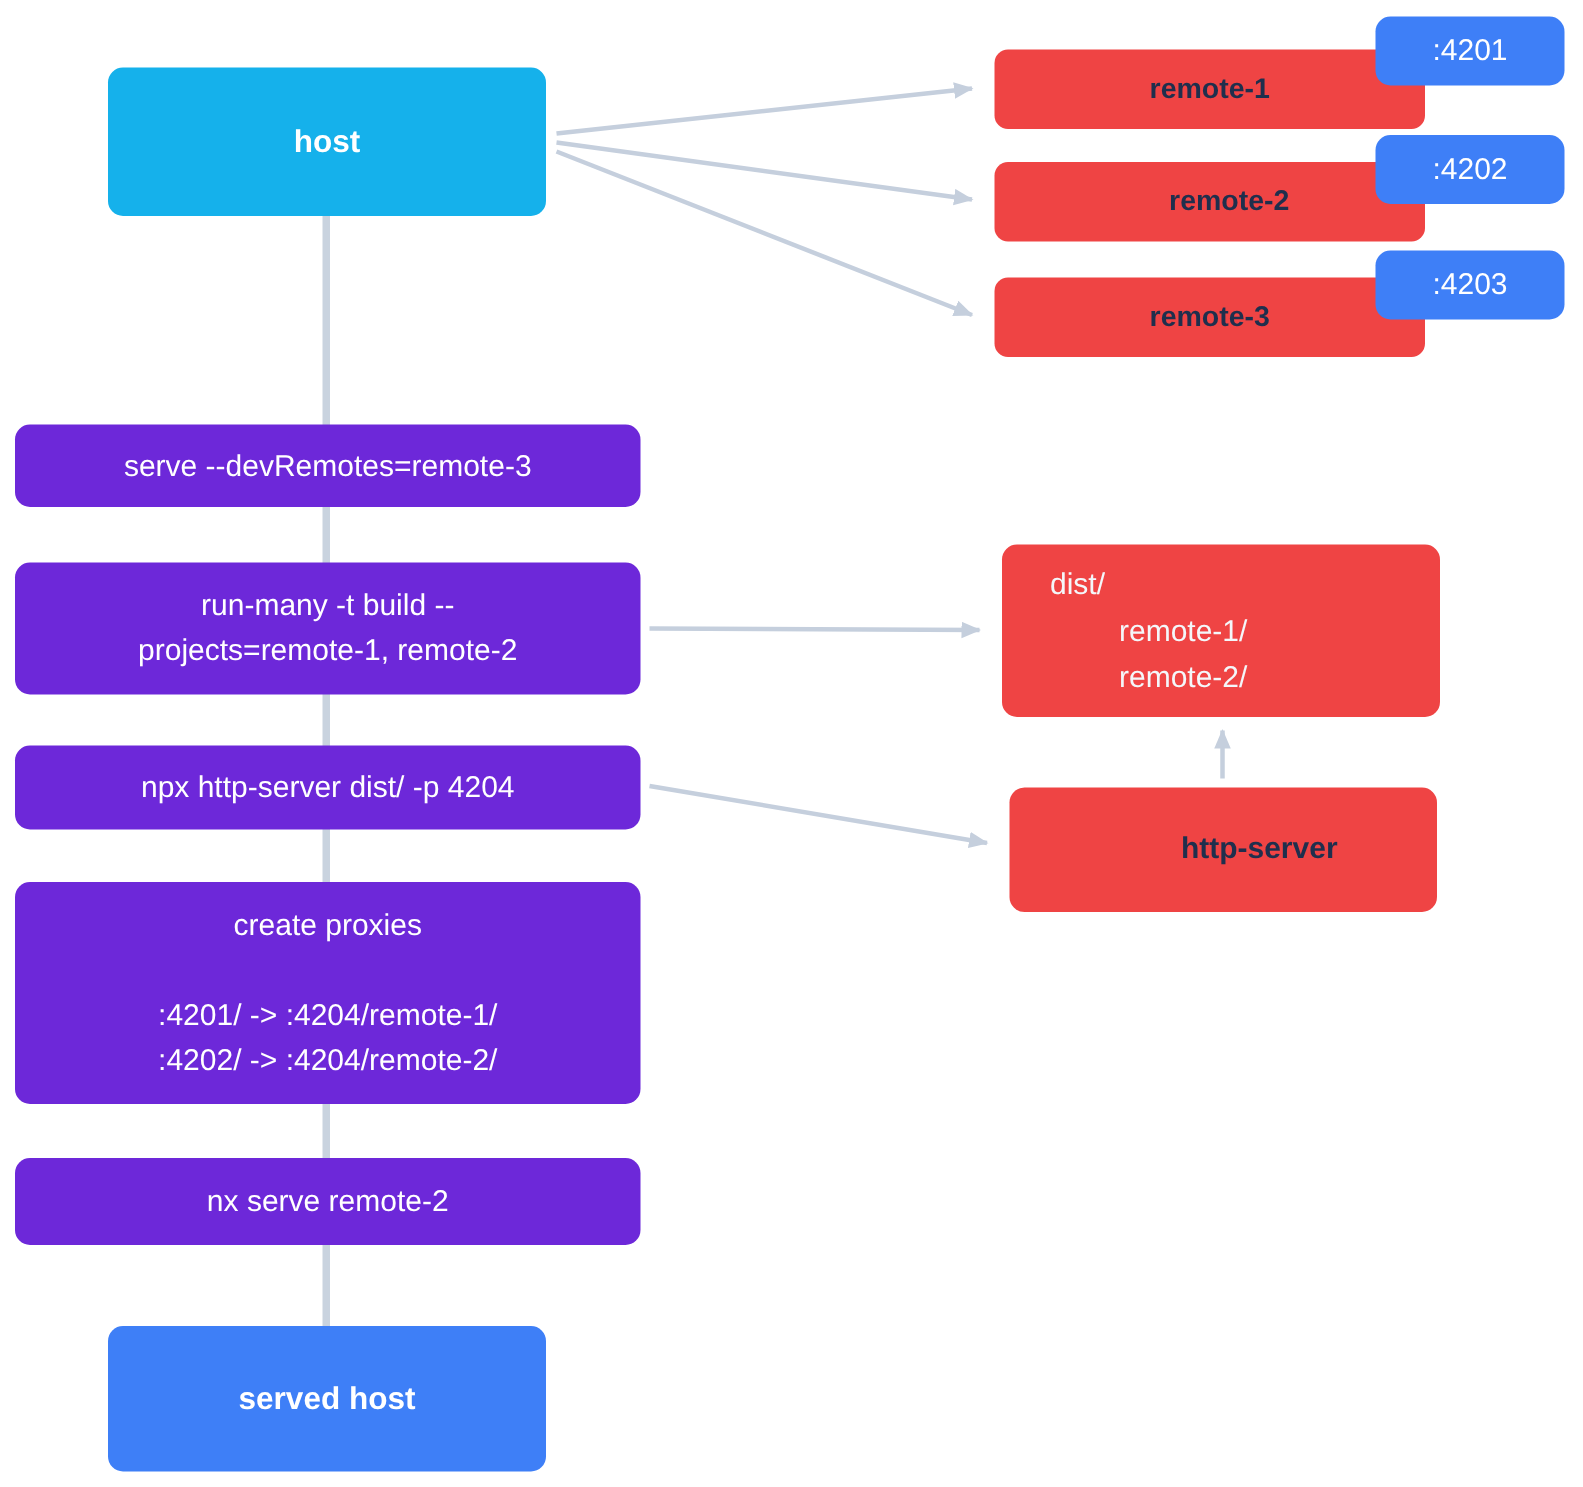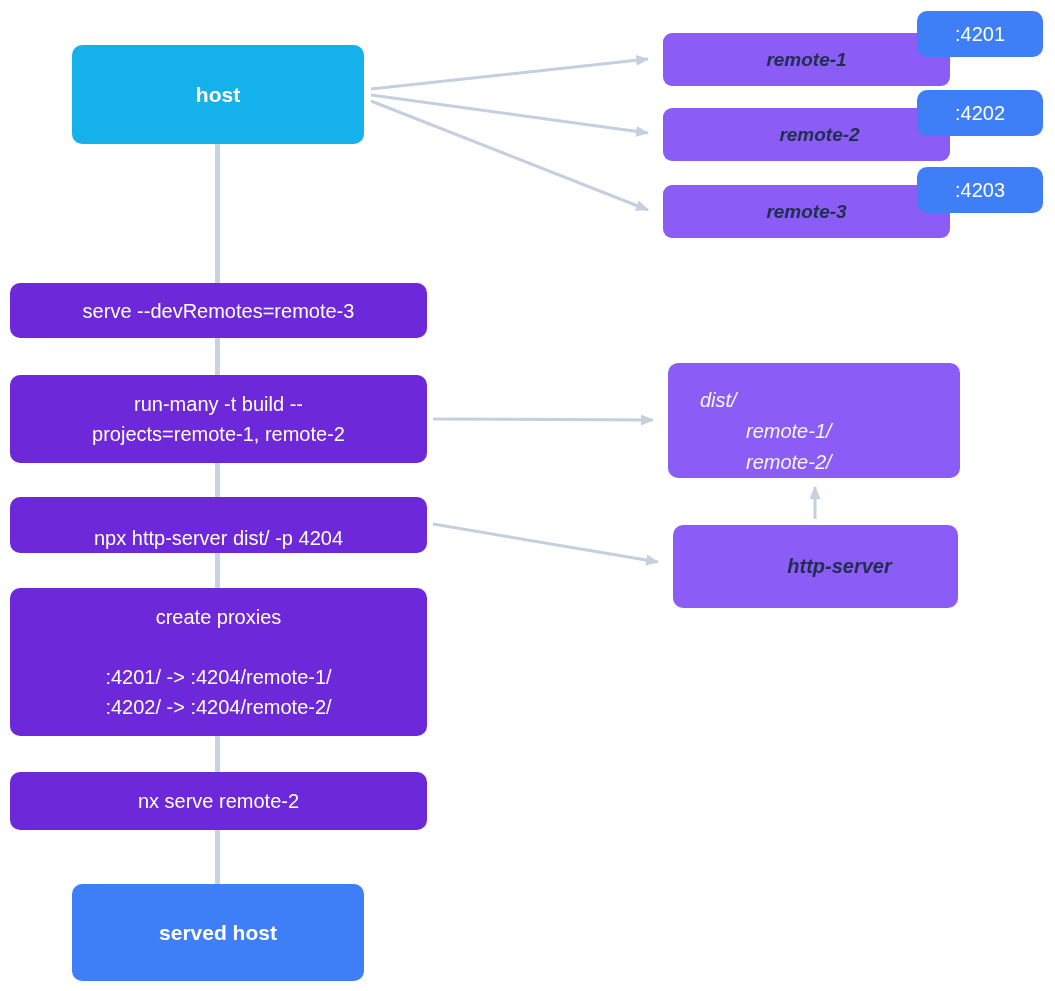--- a/index.html
+++ b/index.html
@@ -7,38 +7,38 @@
     width:1055px;height:991px;position:relative;background:#ffffff;
     font-family:"Liberation Sans",sans-serif;overflow:hidden;
   }
   .canvas{position:absolute;left:0;top:0;width:1055px;height:991px;}
   .connector{position:absolute;left:215px;top:144px;width:5px;height:741px;background:#c9d3df;}
   .arrows{position:absolute;left:0;top:0;pointer-events:none;}
   .node{position:absolute;border-radius:10px;display:flex;align-items:center;justify-content:center;box-sizing:border-box;}
   .cyan{background:#15b1eb;}
   .blue{background:#3e7ff7;}
   .green{background:#6d28d9;}
-  .gray{background:#8b5cf6;font-style:italic;}
+  .gray{background:#ef4444;}
   .host{left:72px;top:45px;width:292px;height:99px;}
   .served{left:72px;top:884px;width:292px;height:97px;}
   .bold-light{color:#ffffff;font-weight:bold;font-size:21px;}
   .remote{left:663px;width:287px;height:53px;border-radius:9px;}
   .remote-1{top:33px;} .remote-2{top:108px;padding-left:26px;} .remote-3{top:185px;}
   .remote-label{color:#1f2f4d;font-weight:bold;font-size:19px;}
   .badge{left:917px;width:126px;height:46px;border-radius:10px;}
   .badge-1{top:11px;} .badge-2{top:90px;} .badge-3{top:167px;}
   .badge-text{color:#ffffff;font-size:20px;}
   .cmd{left:10px;width:417px;flex-direction:column;}
   .cmd-1{top:283px;height:55px;}
   .cmd-2{top:375px;height:88px;}
-  .cmd-3{top:497px;height:56px;justify-content:flex-end;}
+  .cmd-3{top:497px;height:56px;}
   .cmd-4{top:588px;height:148px;}
   .cmd-5{top:772px;height:58px;}
   .cmd-line{color:#ffffff;font-size:20px;line-height:30px;min-height:30px;text-align:center;width:100%;}
-  .dist{left:668px;top:363px;width:292px;height:115px;align-items:flex-start;justify-content:flex-start;flex-direction:column;padding:22px 0 0 32px;}
+  .dist{left:668px;top:363px;width:292px;height:115px;align-items:flex-start;justify-content:flex-start;flex-direction:column;padding:12px 0 0 32px;}
   .dist-line{color:#f4f7fa;font-size:20px;line-height:31px;}
   .dist-line.indent{padding-left:46px;}
   .httpserver{left:673px;top:525px;width:285px;height:83px;padding-left:48px;}
   .http-label{color:#1f2f4d;font-weight:bold;font-size:20px;}
 </style>
 </head>
 <body>
 
 <div class="canvas">
 

